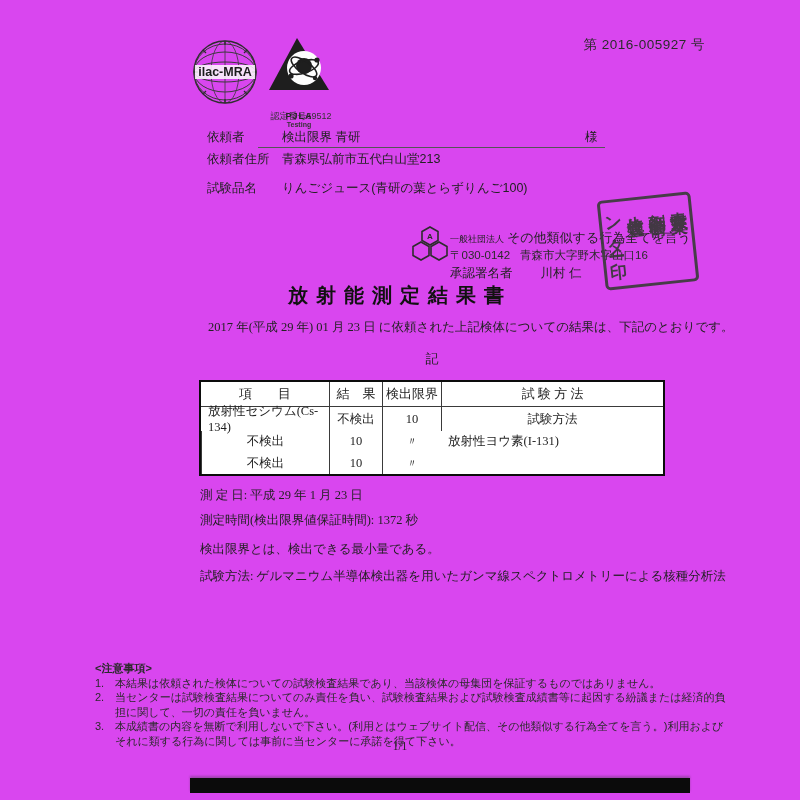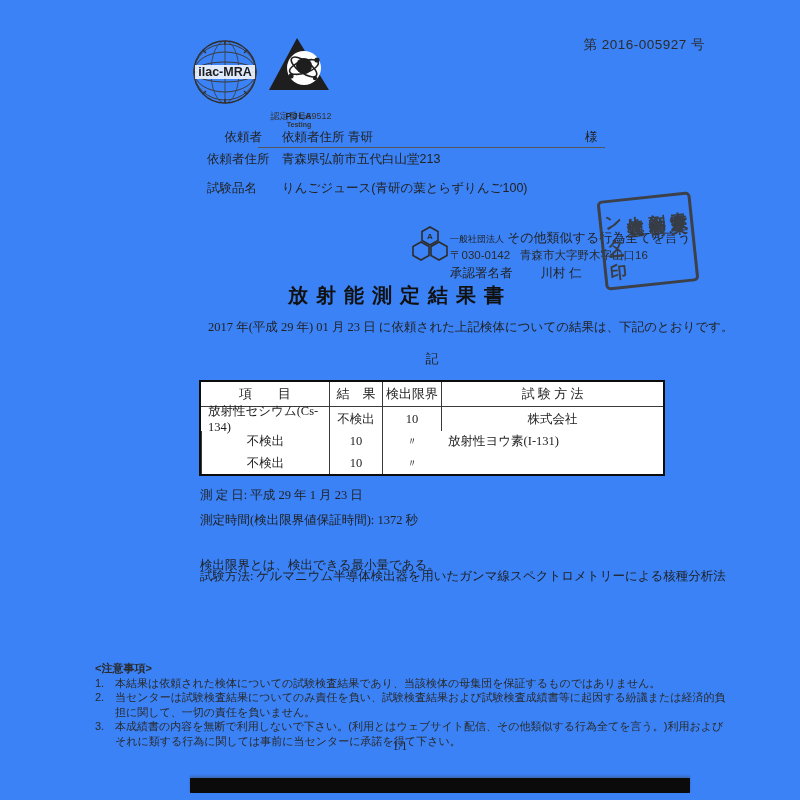--- a/index.html
+++ b/index.html
@@ -1,18 +1,18 @@
 <!DOCTYPE html>
 <html><head>
 <meta charset="utf-8">
 <style>
   * { margin:0; padding:0; box-sizing:border-box; }
   html,body { background:#ffffff; }
   .page {
-    position:relative; width:800px; height:800px; background:#3b82f6;
+    position:relative; width:800px; height:800px; background:#d946ef;
     font-family:"Liberation Serif","DejaVu Serif",serif; color:#1f1f1f;
     overflow:hidden;
   }
   .abs { position:absolute; }
   .sans { font-family:"Liberation Sans","DejaVu Sans",sans-serif; }
 
   
   .doc-no   { top:36px; left:400px; width:305px; text-align:right; font-size:13.5px; color:#2b2b2b; letter-spacing:.5px; }
   .doc-date { top:55px; left:400px; width:305px; text-align:right; font-size:13.5px; color:#2b2b2b; }
 
@@ -20,21 +20,21 @@
   .logo-ilac { top:38px; left:191px; }
   .logo-pjla { top:36px; left:265px; width:68px; text-align:center; }
   .pjla-name { font-size:9px; font-weight:bold; color:#222; letter-spacing:1px; margin-top:15px; }
   .pjla-sub  { font-size:7px; font-weight:bold; color:#333; }
   .accred-no { top:110px; left:262px; width:78px; text-align:center; font-size:9px; color:#333; }
 
   
   .req-row { font-size:12.5px; color:#222; }
   .lbl { display:inline-block; }
   .row-client  { top:129px; left:207px; }
-  .row-client .lbl { width:55px; margin-right:20px;text-align:right; }
+  .row-client .lbl { width:55px; margin-right:20px; }
   .honorific { position:absolute; left:378px; top:0; }
   .client-underline { top:147px; left:258px; width:347px; border-top:1px solid #555; height:0; }
   .row-addr    { top:151px; left:207px; }
   .row-addr .lbl { width:68px; margin-right:7px; }
   .row-sample  { top:180px; left:207px; }
   .row-sample .lbl { width:55px; margin-right:20px; }
 
   
   .lab-logo { top:225px; left:412px; }
   .lab-line1 { top:229px; left:450px; font-size:13px; color:#222; white-space:nowrap; }
@@ -75,21 +75,21 @@
   .cell.c2,.cell.c3,.cell.c4 { border-left:1px solid #3a3a3a; }
   .cell.th { justify-content:center; border-bottom:1px solid #3a3a3a; font-size:13px; }
   .cell.left { padding-left:7px; }
   .cell.center { justify-content:center; }
   .ditto { font-size:11px; }
 
   
   .detail { left:200px; font-size:12.5px; color:#1f1f1f; }
   .d0 { top:487px; }
   .d1 { top:512px; }
-  .d2 { top:557px; }
+  .d2 { top:541px; }
   .d3 { top:568px; }
 
   
   .notes { top:661px; left:95px; width:632px; font-size:11px; color:#2a2a2a; line-height:14.5px; }
   .notes-heading { font-weight:bold; margin-bottom:0; }
   .note-item { display:flex; }
   .note-num { width:20px; flex-shrink:0; }
   .note-text { flex:1; }
 
   .page-num { top:740px; left:0; width:800px; text-align:center; font-size:11.5px; color:#222; }
@@ -133,21 +133,21 @@
       <circle cx="50" cy="24" r="2.6" fill="#1e1e1e"></circle>
       <circle cx="24" cy="40" r="2.6" fill="#1e1e1e"></circle>
       <circle cx="48" cy="42" r="2.2" fill="#1e1e1e"></circle>
     </svg>
     <div class="pjla-name sans">PJLA</div>
     <div class="pjla-sub sans">Testing</div>
   </div>
   <div class="abs accred-no sans">認定番号69512</div>
 
   <div class="abs req-row row-client sans">
-    <span class="lbl">依頼者</span><span>依頼者住所 青研</span>
+    <span class="lbl">依頼者</span><span>検出限界 青研</span>
     <span class="honorific">様</span>
   </div>
   <div class="abs client-underline"></div>
   <div class="abs req-row row-addr sans">
     <span class="lbl">依頼者住所</span><span>青森県弘前市五代白山堂213</span>
   </div>
   <div class="abs req-row row-sample sans">
     <span class="lbl">試験品名</span><span>りんごジュース(青研の葉とらずりんご100)</span>
   </div>
 
@@ -185,21 +185,21 @@
 
   <div class="abs rtable">
     <div class="cell th c1">項　　目</div>
     <div class="cell th c2">結　果</div>
     <div class="cell th c3">検出限界</div>
     <div class="cell th c4">試 験 方 法</div>
 
     <div class="cell c1 left">放射性セシウム(Cs-134)</div>
     <div class="cell c2 center">不検出</div>
     <div class="cell c3 center">10</div>
-    <div class="cell c4 center">株式会社</div>
+    <div class="cell c4 center">試験方法</div>
 
     <div class="cell c2 center">不検出</div>
     <div class="cell c3 center">10</div>
     <div class="cell c4 center ditto">〃</div>
 
     <div class="cell c1 left">放射性ヨウ素(I-131)</div>
     <div class="cell c2 center">不検出</div>
     <div class="cell c3 center">10</div>
     <div class="cell c4 center ditto">〃</div>
   </div>

